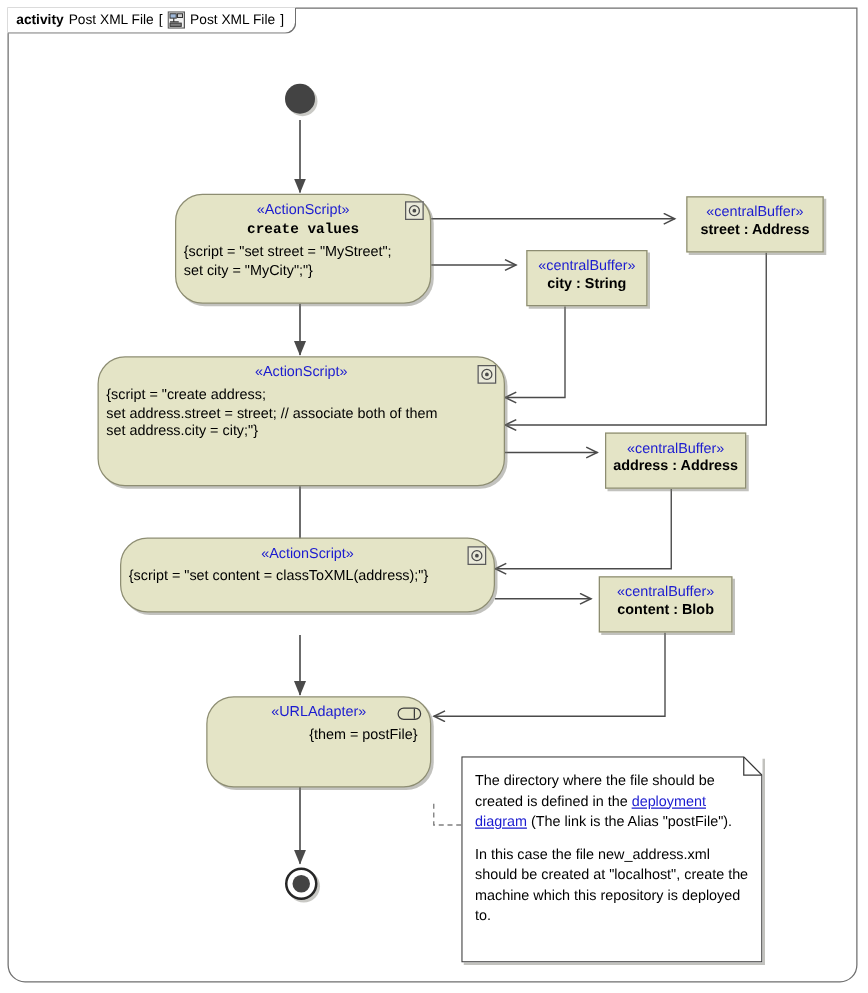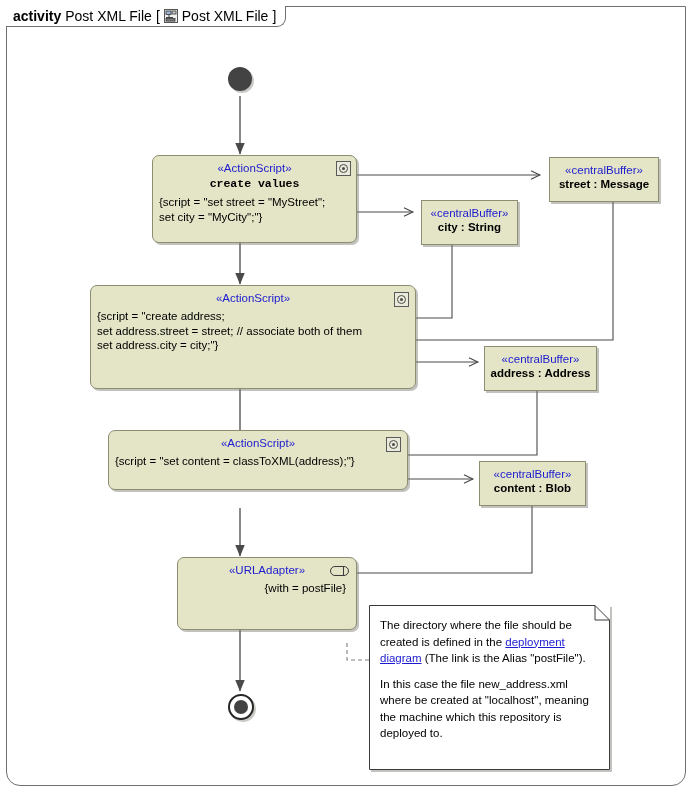--- a/index.html
+++ b/index.html
@@ -42,21 +42,21 @@
     border: 1px solid #6f6f6f;
     border-top: none;
     border-left: none;
     border-radius: 0 0 9px 0;
     background: #ffffff;
     box-sizing: border-box;
     padding: 0 9px 0 7px;
     display: flex;
     align-items: center;
     gap: 4px;
-    font-size: 14px;
+    font-size: 11px;
     color: #000;
     white-space: nowrap;
     z-index: 6;
   }
   .frame-tab .kw { font-weight: bold; }
   .frame-tab .brk { }
   .tabicon {
     display: inline-block;
     width: 14px; height: 14px;
     position: relative;
@@ -75,22 +75,21 @@
   .node {
     position: absolute;
     box-sizing: border-box;
     background: #e4e4c6;
     border: 1px solid #8d8d72;
     box-shadow: 2px 2px 0 rgba(120,120,110,0.45);
     font-size: 11.5px;
     color: #000;
   }
   .action {
-    border-radius: 7px;
-    margin-left: 12px;
+    border-radius: 22px;
   }
   .buffer {
     border-radius: 0;
     text-align: center;
     padding-top: 5px;
   }
   .stereo {
     color: #1b1bd0;
     font-size: 11.5px;
     text-align: center;
@@ -298,29 +297,29 @@
     <div class="stereo">«ActionScript»</div>
     <div class="body">{script = "set content = classToXML(address);"}</div>
     <div class="icon-script" style="right:6px; top:6px;">
       <span class="ring"></span>
         <span class="dot"></span>
     </div>
   </div>
 
   <div class="node action" style="left:165px; top:557px; width:180px; height:73px;">
     <div class="stereo">«URLAdapter»</div>
-    <div class="body right">{with = postFile}</div>
+    <div class="body right">{them = postFile}</div>
     <div class="icon-adapter" style="right:7px; top:8px;">
       <span class="div"></span>
     </div>
   </div>
 
   <div class="node buffer" style="left:549px; top:157px; width:110px; height:45px;">
     <div class="stereo">«centralBuffer»</div>
-    <div class="nname">street : Message</div>
+    <div class="nname">street : Address</div>
   </div>
 
   <div class="node buffer" style="left:421px; top:200px; width:97px; height:45px;">
     <div class="stereo">«centralBuffer»</div>
     <div class="nname">city : String</div>
   </div>
 
   <div class="node buffer" style="left:484px; top:346px; width:113px; height:45px;">
     <div class="stereo">«centralBuffer»</div>
     <div class="nname">address : Address</div>
@@ -336,17 +335,17 @@
   </div>
 
   <div class="note" style="left:369px; top:605px; width:241px; height:165px;">
     <svg class="shape" viewBox="0 0 241 165" preserveAspectRatio="none">
       <path d="M0.5,0.5 L226,0.5 L240.5,15 L240.5,164.5 L0.5,164.5 Z" fill="#ffffff" stroke="#3a3a3a" stroke-width="1"></path>
       <path d="M226,0.5 L226,15 L240.5,15" fill="none" stroke="#3a3a3a" stroke-width="1"></path>
     </svg>
     <div class="txt">
       <span>The directory where the file should be created is defined in the </span><span class="link">deployment diagram</span><span> (The link is the Alias "postFile").</span>
       <span class="gap"></span>
-      <span>In this case the file new_address.xml where be created at "localhost", meaning the machine which this repository is deployed to.</span>
+      <span>In this case the file new_address.xml should be created at "localhost", create the machine which this repository is deployed to.</span>
     </div>
   </div>
 
 </div>
 
 </body></html>

